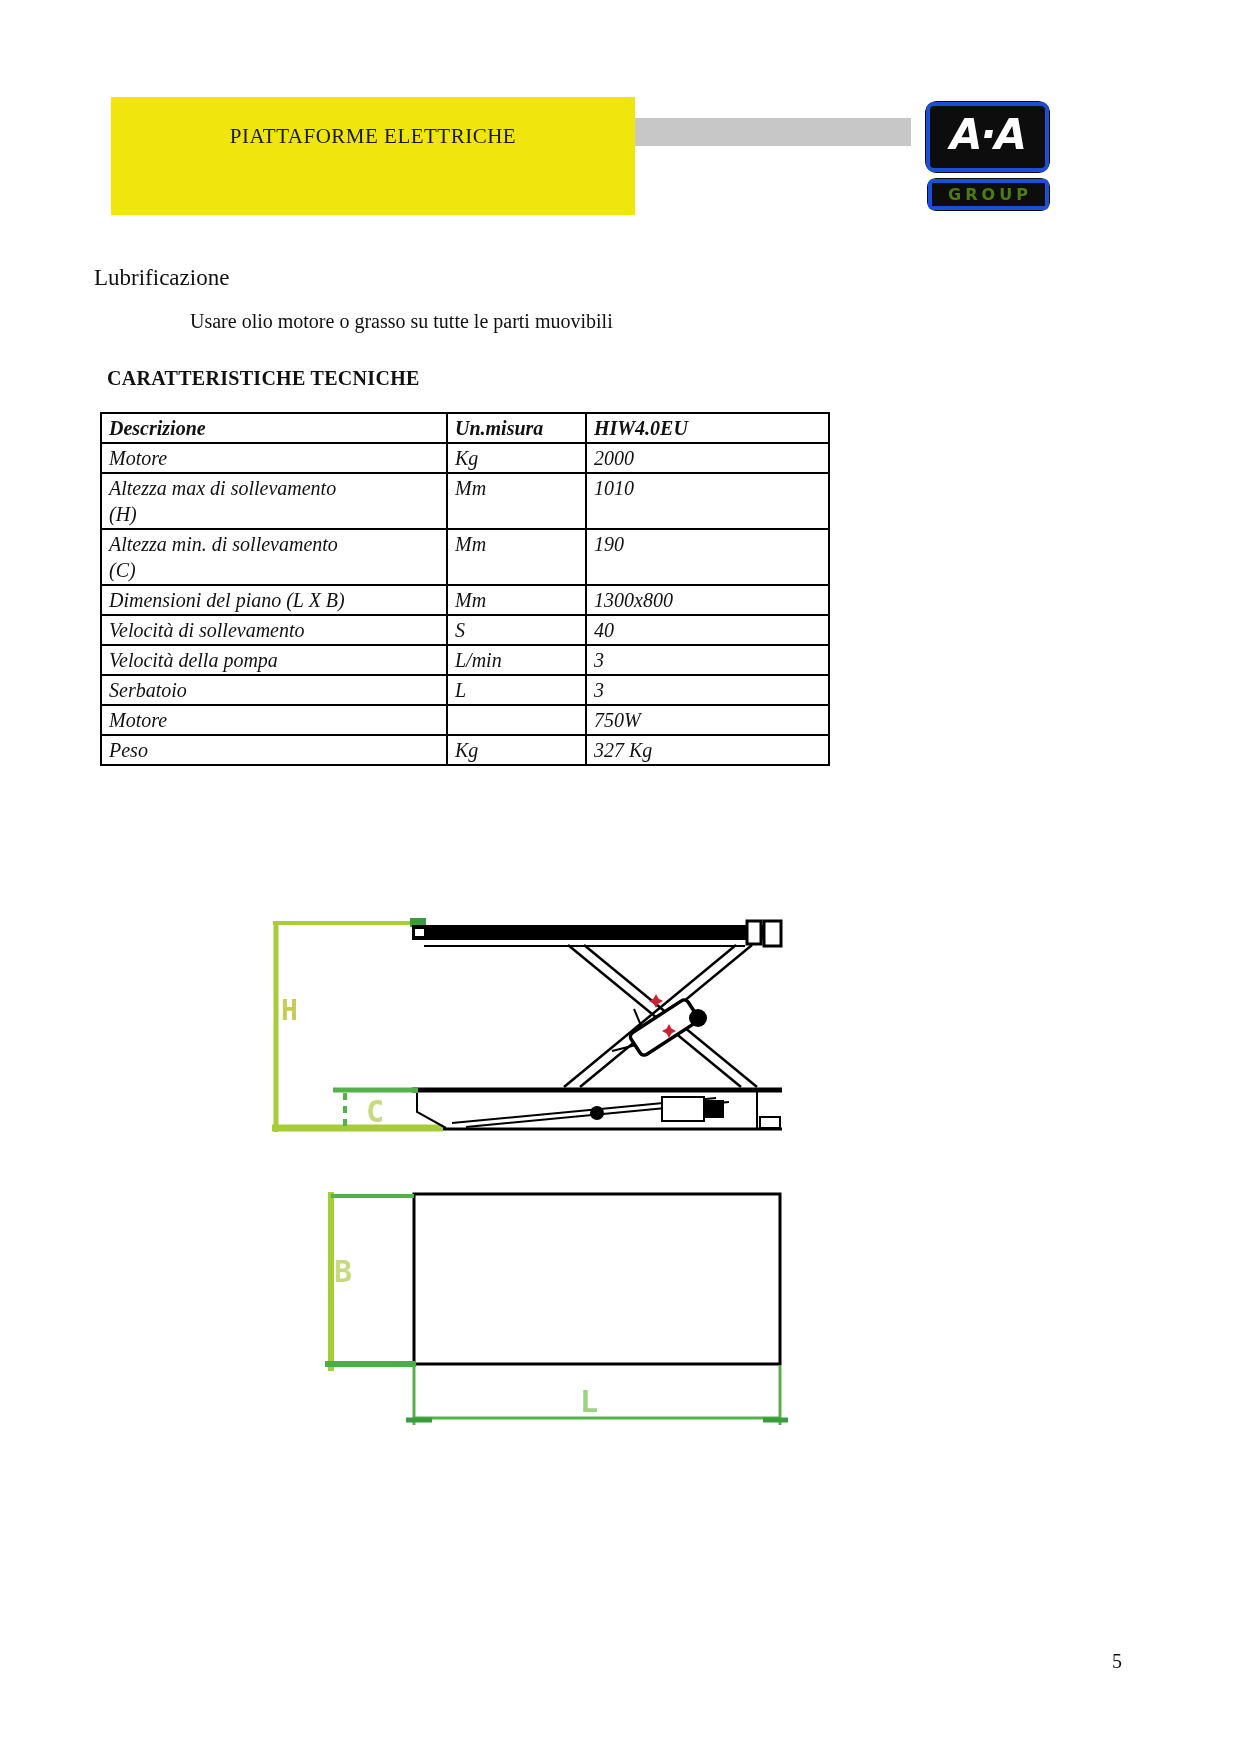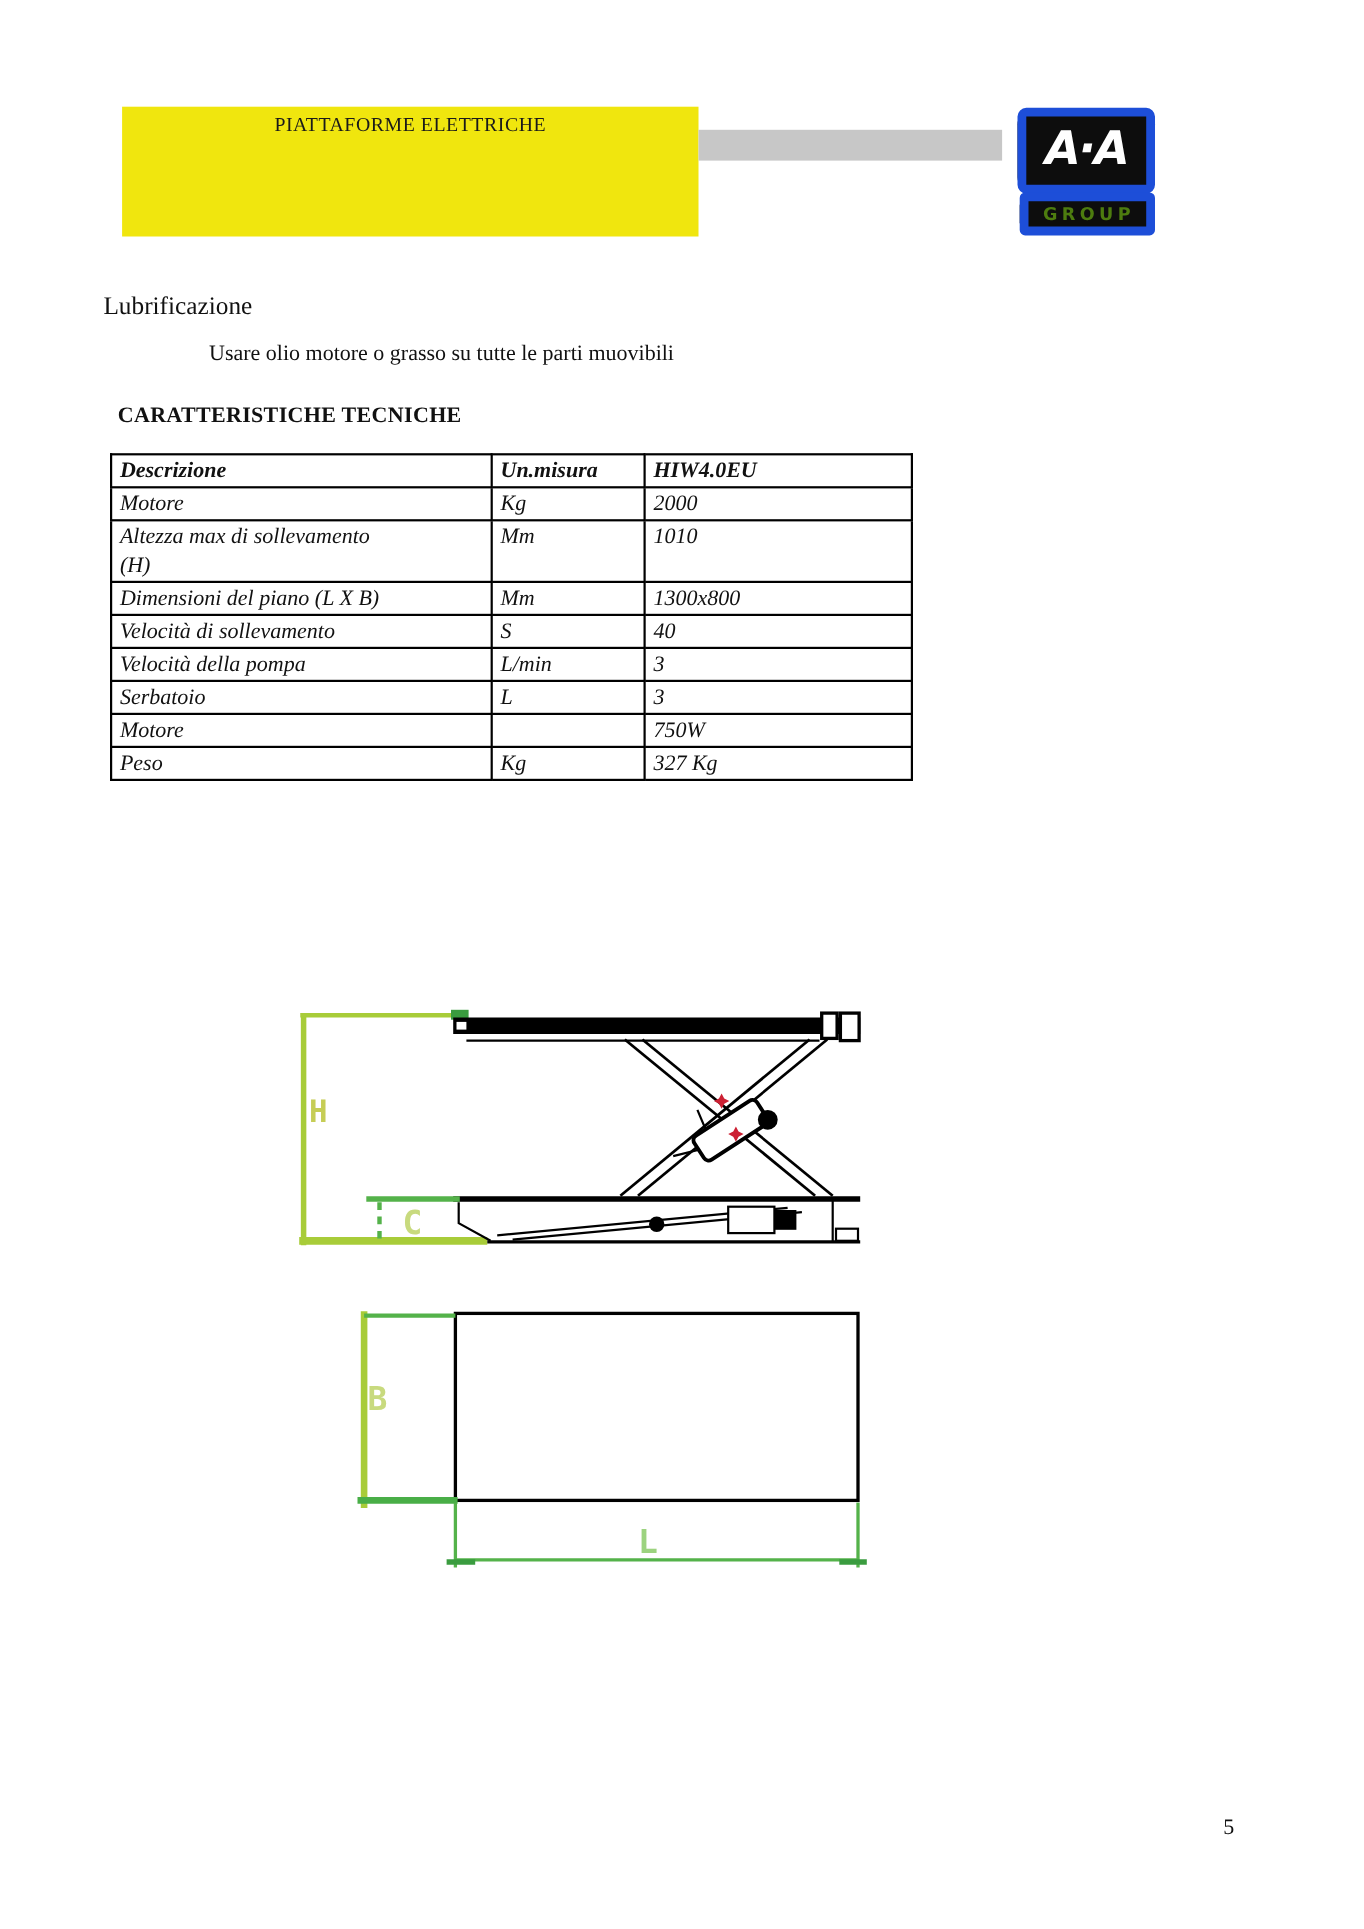--- a/index.html
+++ b/index.html
@@ -2,25 +2,25 @@
 <html><head>
 <meta charset="utf-8">
 <style>
   html,body{margin:0;padding:0;background:#fff;}
   .page{position:relative;width:1240px;height:1754px;background:#ffffff;overflow:hidden;
         font-family:"Liberation Serif", serif;color:#111;}
   .abs{position:absolute;}
 
   
   .yellow-bar{left:111px;top:97px;width:524px;height:118px;background:#f0e60e;}
-  .yellow-bar .title{margin-top:6px;text-align:center;font-size:18px;letter-spacing:.5px;color:#1a1a1a;}
+  .yellow-bar .title{margin-top:27px;text-align:center;font-size:21px;letter-spacing:.5px;color:#1a1a1a;}
   .gray-bar{left:635px;top:118px;width:276px;height:28px;background:#c7c7c7;}
 
   .badge{background:#0d0d0d;display:flex;align-items:center;justify-content:center;}
-  .badge .keyline{border:8px solid #1d4ed8;display:flex;align-items:center;justify-content:center;}
+  .badge .keyline{border:4px solid #1d4ed8;display:flex;align-items:center;justify-content:center;}
   .logo-top{left:925px;top:101px;width:125px;height:72px;border-radius:12px;}
   .logo-top .keyline{width:115px;height:62px;border-radius:8px;}
   .logo-top .aa{font-family:"DejaVu Sans",sans-serif;font-weight:bold;font-style:italic;
                 font-size:42px;color:#fff;letter-spacing:-2px;line-height:1;padding-bottom:4px;}
   .logo-group{left:927px;top:178px;width:123px;height:33px;border-radius:9px;}
   .logo-group .keyline{width:113px;height:23px;border-radius:5px;}
   .logo-group .grp{font-family:"DejaVu Sans",sans-serif;font-weight:bold;font-size:16px;
                    color:#4d7c0f;letter-spacing:4px;line-height:1;padding-left:3px;}
 
   
@@ -90,20 +90,28 @@
       <tr>
         <td>
               <div>Altezza max di sollevamento</div>
               <div>(H)</div>
             </td>
         <td>Mm</td>
         <td>1010</td>
       </tr>
       <tr>
         <td>
+              <div>Altezza min. di sollevamento</div>
+              <div>(C)</div>
+            </td>
+        <td>Mm</td>
+        <td>190</td>
+      </tr>
+      <tr>
+        <td>
               <div>Dimensioni del piano (L X B)</div>
               <div></div>
             </td>
         <td>Mm</td>
         <td>1300x800</td>
       </tr>
       <tr>
         <td>
               <div>Velocità di sollevamento</div>
               <div></div>

